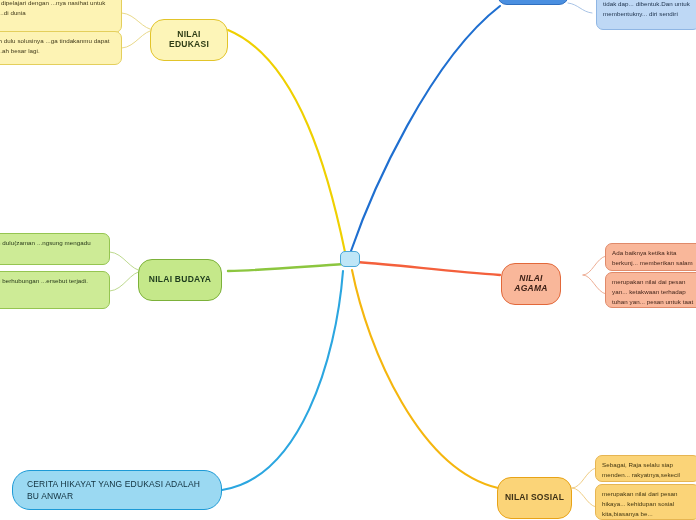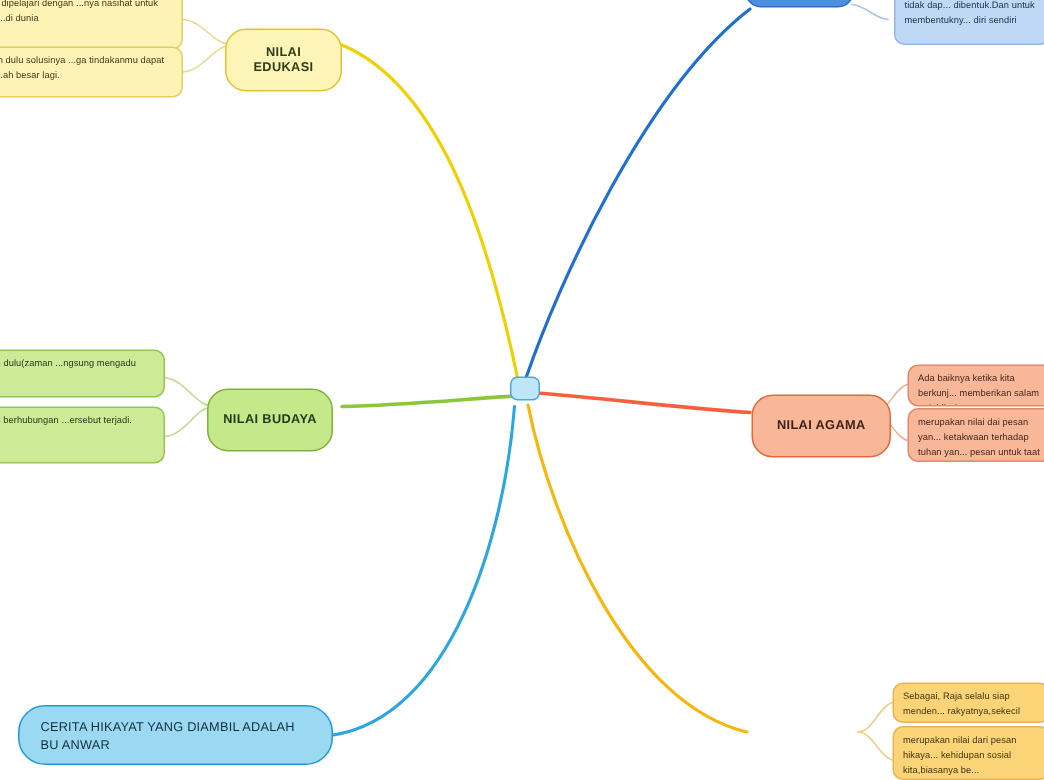--- a/index.html
+++ b/index.html
@@ -163,34 +163,37 @@
   <div class="node topic green" style="left:138px; top:259px; width:84px; height:20px;">
     <span>NILAI BUDAYA</span>
   </div>
   <div class="leaf green" style="left:-72px; top:233px; width:182px; height:32px;">
     <span>...liki masalah di zaman dulu(zaman ...ngsung mengadu pada raja di masa</span>
   </div>
   <div class="leaf green" style="left:-72px; top:271px; width:182px; height:38px;">
     <span>...udaya setempat yang berhubungan ...ersebut terjadi. misalnya pada masa ...</span>
   </div>
 
-  <div class="node topic orange" style="left:501px; top:263px; width:93px; height:24px;">
+  <div class="node topic orange" style="left:501px; top:263px; width:60px; height:24px;font-style:italic;">
     <span>NILAI AGAMA</span>
   </div>
   <div class="leaf orange" style="left:605px; top:243px; width:100px; height:28px;">
     <span>Ada baiknya ketika kita berkunj... memberikan salam terlebih da...</span>
   </div>
   <div class="leaf orange" style="left:605px; top:272px; width:100px; height:36px;">
     <span>merupakan nilai dai pesan yan... ketakwaan terhadap tuhan yan... pesan untuk taat beragama m...</span>
   </div>
 
+  <div class="node topic amber" style="left:497px; top:477px; width:75px; height:23px;">
+    <span>NILAI SOSIAL</span>
+  </div>
   <div class="leaf amber" style="left:595px; top:455px; width:105px; height:27px;">
     <span>Sebagai, Raja selalu siap menden... rakyatnya,sekecil apapun itu</span>
   </div>
   <div class="leaf amber" style="left:595px; top:484px; width:105px; height:36px;">
     <span>merupakan nilai dari pesan hikaya... kehidupan sosial kita,biasanya be... mendikriminasi,hidup mengasihi s...</span>
   </div>
 
   <div class="node title-node" style="left:12px; top:470px; width:210px; height:40px;">
-    <span>CERITA HIKAYAT YANG DIAMBIL ADALAH BU ANWAR</span>
+    <span>CERITA HIKAYAT YANG EDUKASI ADALAH BU ANWAR</span>
   </div>
 
 </div>
 
 </body></html>

